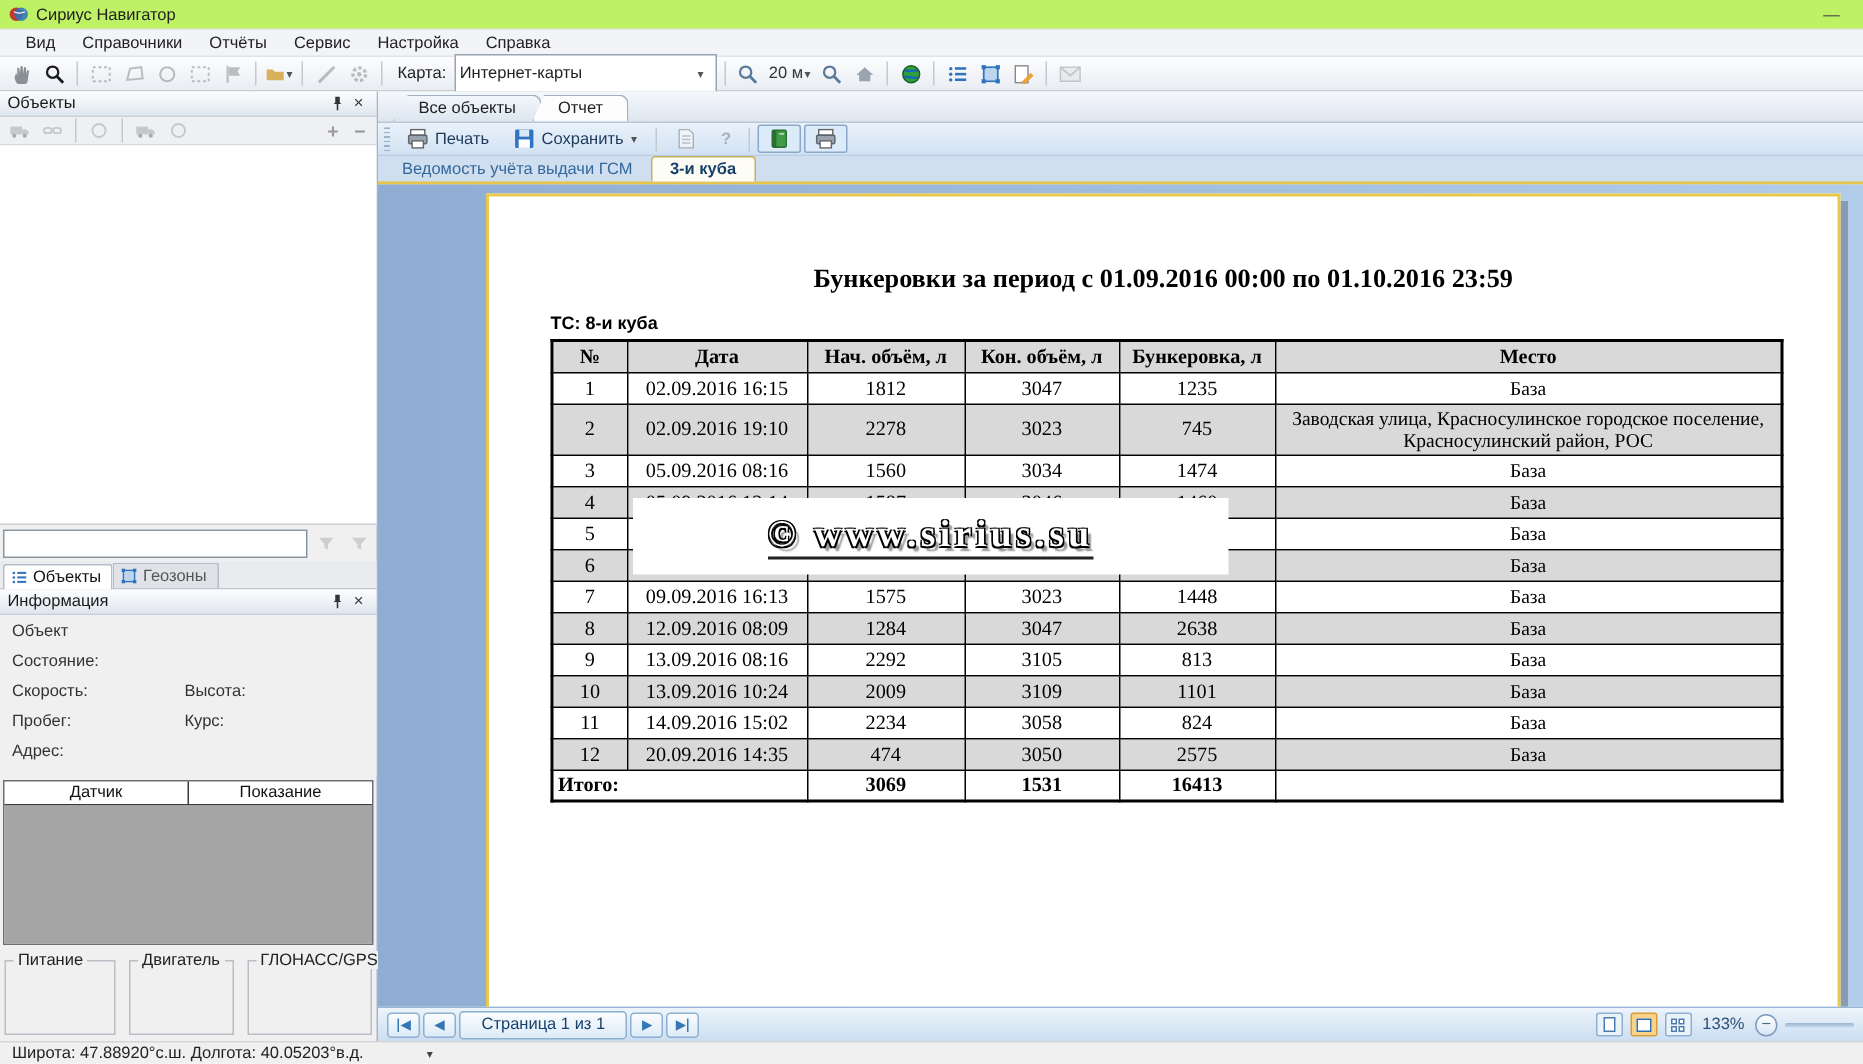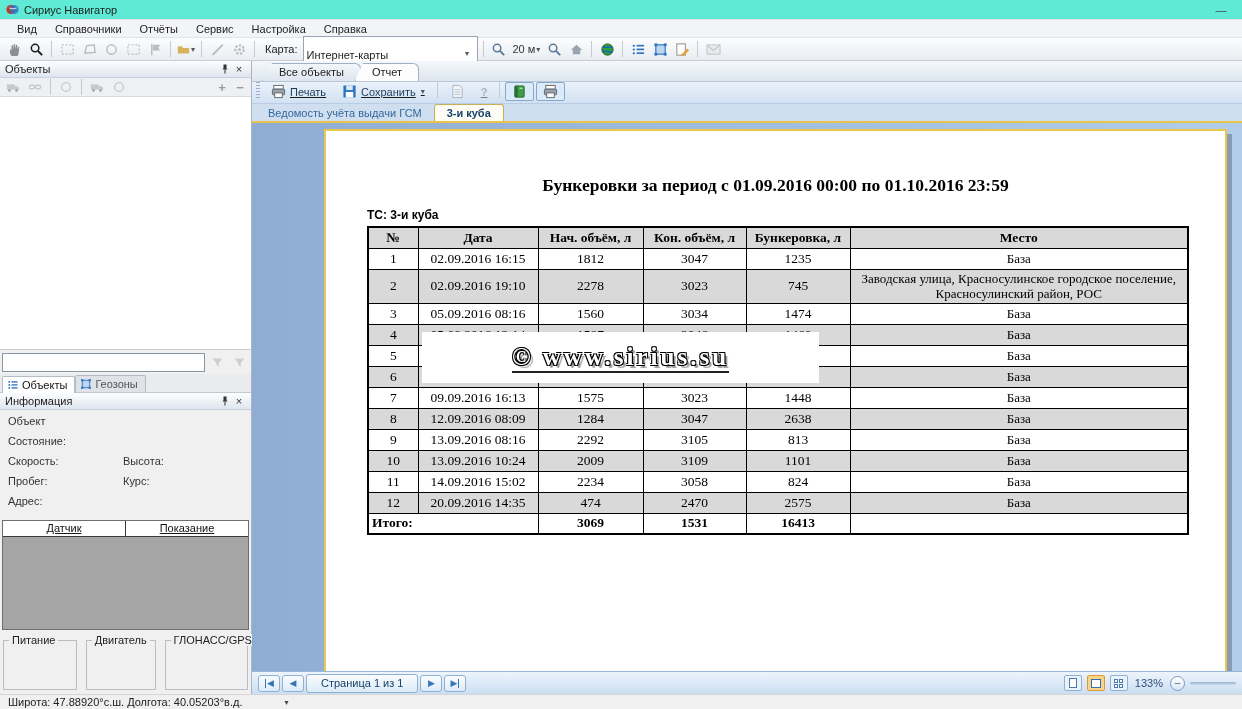--- a/index.html
+++ b/index.html
@@ -1,36 +1,36 @@
 <!DOCTYPE html>
 <html><head>
 <meta charset="utf-8">
 <style>
   * { box-sizing: border-box; margin: 0; padding: 0; }
   html,body { width:1242px; height:709px; overflow:hidden; }
   body { font-family:"Liberation Sans", sans-serif; font-size:11px; color:#1a1a1a; background:#f0f0f0; }
   .app { width:1242px; height:709px; display:flex; flex-direction:column; background:#f0f0f0; position:relative; }
 
   
-  .titlebar { height:20px; background:#5eead4; display:flex; align-items:center; padding:0 6px; border-bottom:1px solid #e3e3e3; }
+  .titlebar { height:20px; background:#bef264; display:flex; align-items:center; padding:0 6px; border-bottom:1px solid #e3e3e3; }
   .titlebar .title { margin-left:5px; font-size:11px; color:#222; }
   .minbtn { margin-left:auto; width:30px; text-align:center; color:#444; font-size:11px; cursor:default; }
 
   
   .menubar { height:18px; background:#f2f4f7; display:flex; align-items:center; padding-left:8px; border-bottom:1px solid #e0e4ea; }
   .menu-item { padding:2px 9px; color:#222; }
 
   
   .toolbar { height:23px; background:linear-gradient(#fcfdfe,#e9edf2); border-bottom:1px solid #c9ced6; display:flex; align-items:center; padding:0 4px; gap:2px; }
   .tb-sep { width:1px; height:16px; background:#c4c9d0; margin:0 3px; }
   .ibtn { width:20px; height:19px; display:flex; align-items:center; justify-content:center; border:1px solid transparent; border-radius:2px; }
   .ibtn.dis { opacity:.45; filter:grayscale(1); }
   .ic { width:15px; height:15px; display:block; }
   .drop { font-size:8px; color:#555; margin-left:1px; }
-  .combo { width:175px; height:18px; background:#fff; border:1px solid #9aa4b0; display:flex; align-items:flex-start; padding:12px 3px; }
+  .combo { width:175px; height:18px; background:#fff; border:1px solid #9aa4b0; display:flex; align-items:center; padding:12px 3px; }
   .combo .val { flex:1; color:#222; }
   .combo .arrowbox { width:13px; text-align:center; color:#555; font-size:8px; }
   .tb-label { margin:0 3px 0 5px; color:#222; }
   .zoomstep { display:flex; align-items:center; color:#333; padding:0 2px; }
 
   
   .bodyrow { flex:1; display:flex; min-height:0; }
 
   
   .left { width:252px; display:flex; flex-direction:column; background:#f0f0f0; border-right:1px solid #aab4c2; }
@@ -43,36 +43,36 @@
   .obj-list { flex:1; background:#ffffff; border-bottom:1px solid #c8cdd4; }
   .search-row { height:24px; display:flex; align-items:center; padding:2px; gap:2px; }
   .search-input { flex:1; height:19px; border:1px solid #8a95a2; background:#fff; padding:0 4px; font-family:inherit; font-size:11px; }
   .left-tabs { height:19px; display:flex; align-items:flex-end; padding-left:2px; border-bottom:1px solid #c2c8d0; background:#e9ebee; }
   .ltab { display:flex; align-items:center; gap:3px; padding:2px 7px 2px 4px; border:1px solid #b4bcc6; border-bottom:none; border-radius:2px 2px 0 0; background:#dfe2e7; color:#555; }
   .ltab.active { background:#fff; color:#111; position:relative; top:1px; }
   .info-fields { padding:5px 8px 2px 8px; background:#f0f0f0; }
   .fld-row { height:20px; display:flex; }
   .fld-row .l { width:115px; color:#333; }
   .fld-row .r { color:#333; }
-  .sensor-wrap { margin:3px 2px; border:1px solid #6a6f76; background:#fff; height:110px; display:flex; flex-direction:column;text-decoration:underline; }
+  .sensor-wrap { margin:3px 2px; border:1px solid #6a6f76; background:#fff; height:110px; display:flex; flex-direction:column; }
   .sensor-head { display:flex; height:16px; border-bottom:1px solid #3a3a3a; }
   .sensor-head .c { flex:1; text-align:center; color:#111; border-right:1px solid #3a3a3a; line-height:15px; }
   .sensor-head .c:last-child { border-right:none; }
   .sensor-body { flex:1; background:#a5a5a5; }
   .pg-row { display:flex; gap:9px; padding:7px 3px 4px 3px; }
   .groupbox { position:relative; border:1px solid #b9bec6; height:50px; background:#f0f0f0; }
   .groupbox .legend { position:absolute; top:-7px; left:5px; background:#f0f0f0; padding:0 3px; color:#222; }
   .gb1 { width:76px; } .gb2 { width:72px; } .gb3 { width:86px; }
 
   
   .right { flex:1; display:flex; flex-direction:column; min-width:0; background:#e7edf5; }
   .doc-tabs { height:21px; background:linear-gradient(#f5f8fb,#dde5ef); display:flex; align-items:flex-end; padding-left:10px; border-bottom:1px solid #b9c6d6; }
   .dtab { padding:2px 16px 3px 16px; border:1px solid #9fb0c4; border-bottom:none; border-radius:3px 6px 0 0; background:linear-gradient(#f3f7fb,#dce5f0); color:#222; clip-path:polygon(10px 0,100% 0,100% 100%,0 100%); margin-right:-6px; }
   .dtab.active { background:#fdfdfe; font-weight:normal; position:relative; z-index:2; clip-path:polygon(8px 0,100% 0,100% 100%,0 100%); }
-  .rep-toolbar { height:22px; background:linear-gradient(#eaf2fb,#d2e1f2); border-bottom:1px solid #b9cde4; display:flex; padding:0 2px; gap:2px;text-decoration:underline; }
+  .rep-toolbar { height:22px; background:linear-gradient(#eaf2fb,#d2e1f2); border-bottom:1px solid #b9cde4; display:flex; align-items:center; padding:0 2px; gap:2px; }
   .grip { width:4px; height:16px; margin:0 2px; background:repeating-linear-gradient(#9ab0c8 0 1px,transparent 1px 3px); }
   .tbtn { display:flex; align-items:center; gap:4px; height:19px; padding:0 6px; border:1px solid transparent; border-radius:2px; color:#1c3a5c; }
   .tbtn.framed { border-color:#8aa8ca; background:#dcebfa; }
   .tbtn.dis { opacity:.5; }
   .rep-tabs { height:19px; background:#cfdff0; display:flex; align-items:flex-end; padding-left:4px; border-bottom:2px solid #e8c44a; }
   .rtab { padding:2px 12px; color:#34689c; border-radius:3px 3px 0 0; }
   .rtab.active { background:#fdfdf5; border:1px solid #c8b058; border-bottom:none; color:#17406b; font-weight:bold; }
 
   
   .preview { flex:1; position:relative; overflow:hidden; background:linear-gradient(90deg,#8fadd3 0%,#9db9dc 40%,#b2cdea 100%); }
@@ -509,21 +509,21 @@
           </span>
       </div>
       <div class="rep-tabs">
         <span class="rtab">Ведомость учёта выдачи ГСМ</span>
         <span class="rtab active">3-и куба</span>
       </div>
 
       <div class="preview">
         <div class="paper">
           <div class="rep-title">Бункеровки за период с 01.09.2016 00:00 по 01.10.2016 23:59</div>
-          <div class="rep-vehicle">ТС: 3-и куба</div>
+          <div class="rep-vehicle">ТС: 8-и куба</div>
           <table class="rep">
             <colgroup>
                 <col style="width:50px">
                 <col style="width:120px">
                 <col style="width:105px">
                 <col style="width:103px">
                 <col style="width:104px">
                 <col style="width:338px">
               </colgroup>
             <thead>
@@ -622,21 +622,21 @@
                   <td>14.09.2016 15:02</td>
                   <td>2234</td>
                   <td>3058</td>
                   <td>824</td>
                   <td class="place">База</td>
                 </tr>
                 <tr class="alt">
                   <td>12</td>
                   <td>20.09.2016 14:35</td>
                   <td>474</td>
-                  <td>2470</td>
+                  <td>3050</td>
                   <td>2575</td>
                   <td class="place">База</td>
                 </tr>
                 <tr class="totals">
                   <td colspan="2" class="lbl">Итого:</td>
                   <td>3069</td>
                   <td>1531</td>
                   <td>16413</td>
                   <td></td>
                 </tr>

